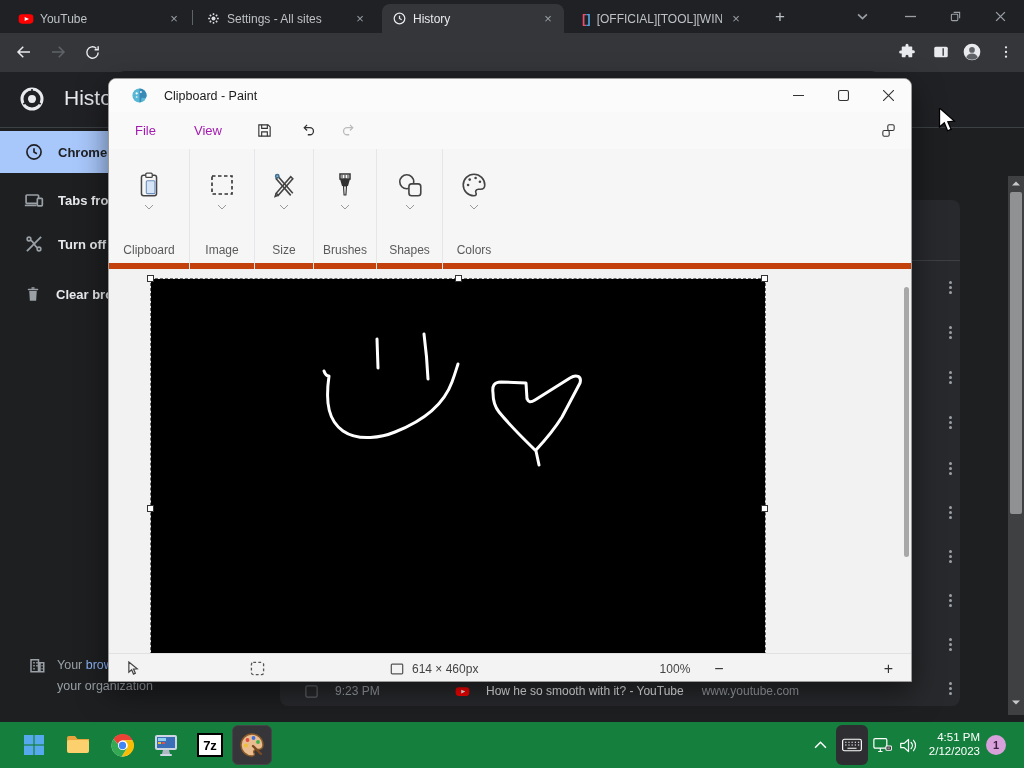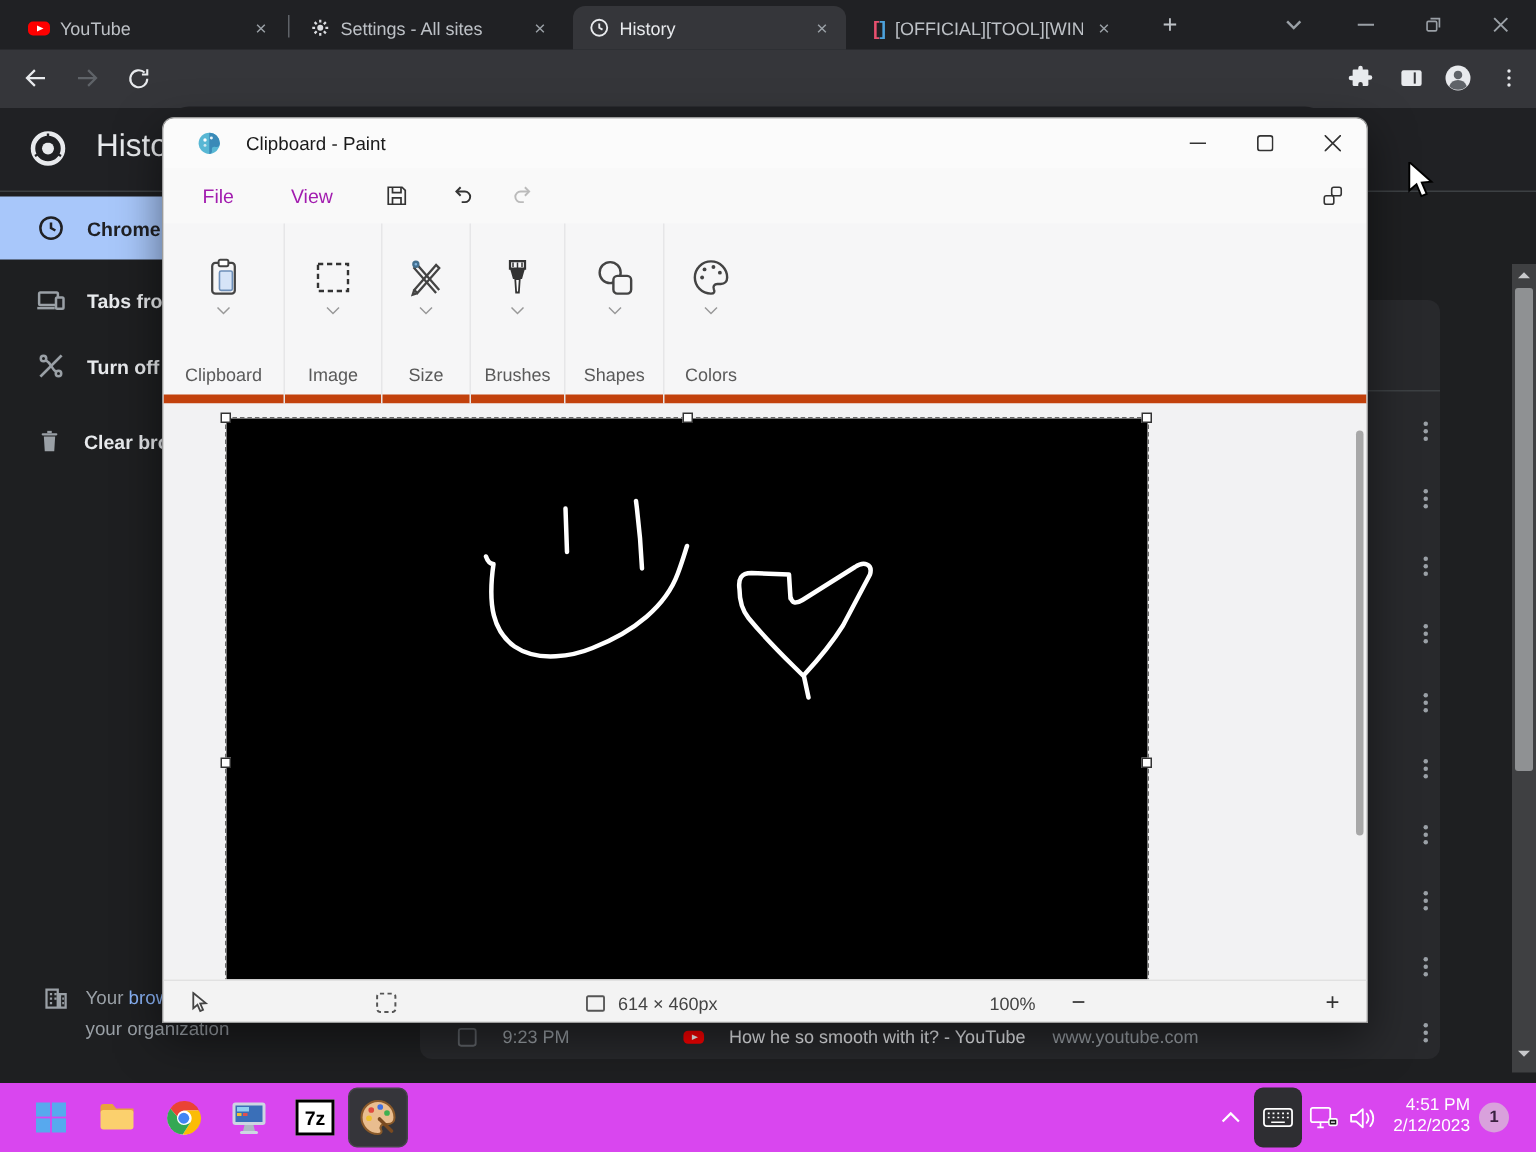--- a/index.html
+++ b/index.html
@@ -42,21 +42,21 @@
   #pt-ribbon{left:0;top:70px;width:802px;height:120px;background:#f6f6f7;border-bottom:6px solid #c2410c;display:flex;}
   .rgroup{height:120px;border-right:1px solid #e6e6e8;display:flex;flex-direction:column;align-items:center;padding-top:22px;}
   .rgroup .glabel{margin-top:auto;margin-bottom:12px;font-size:12px;color:#5a5a5a;}
   .rgroup .chev{margin-top:5px;}
   #pt-work{left:0;top:190px;width:802px;height:384px;background:#f2f2f3;overflow:hidden;}
   #pt-canvas{left:42px;top:10px;width:614px;height:460px;background:#000;outline:1px dashed #6a6a6a;}
   .handle{width:7px;height:7px;background:#fff;border:1px solid #333;}
   #pt-status{left:0;top:574px;width:802px;height:30px;background:#f3f3f3;border-top:1px solid #e1e1e1;font-size:12px;color:#444;}
 
   
-  #taskbar{left:0;top:722px;width:1024px;height:46px;background:#d946ef;}
+  #taskbar{left:0;top:722px;width:1024px;height:46px;background:#15803d;}
   .tk{width:40px;height:40px;top:3px;display:flex;align-items:center;justify-content:center;border-radius:6px;}
   #tray-clock{color:#fff;font-size:11.5px;text-align:right;line-height:14px;}
   #badge{width:20px;height:20px;border-radius:10px;background:#d9a1dc;color:#3a2040;font-size:11px;font-weight:bold;display:flex;align-items:center;justify-content:center;}
 </style>
 </head>
 <body>
 
 <div id="screen">
 
   <div id="tabbar" class="abs">

